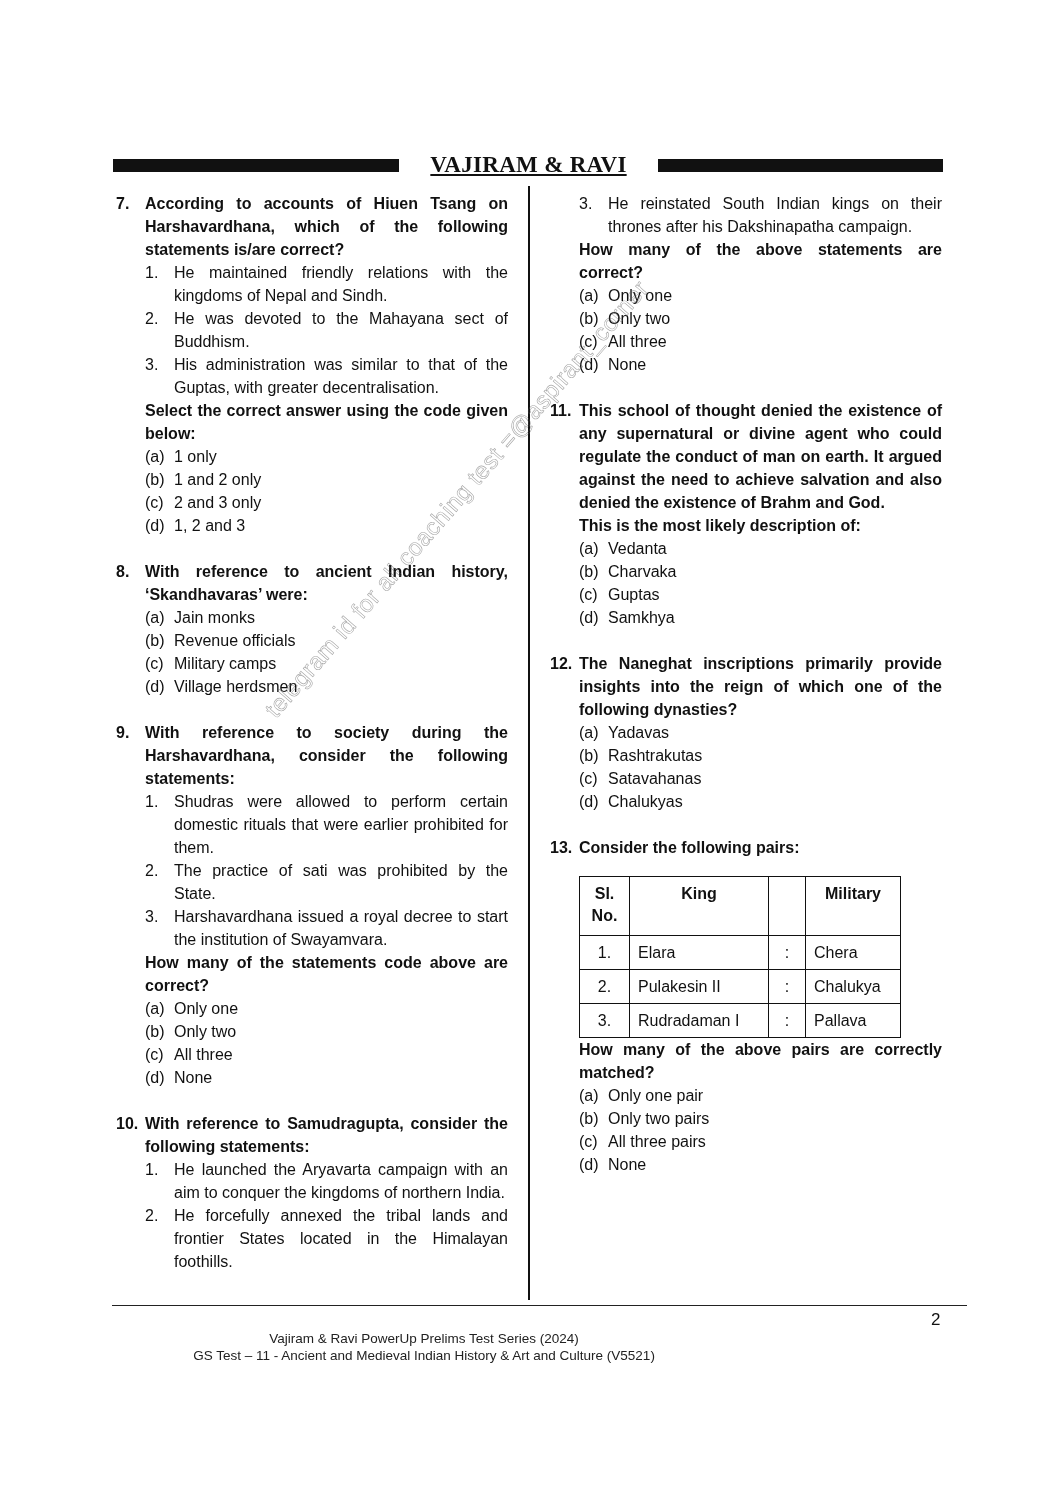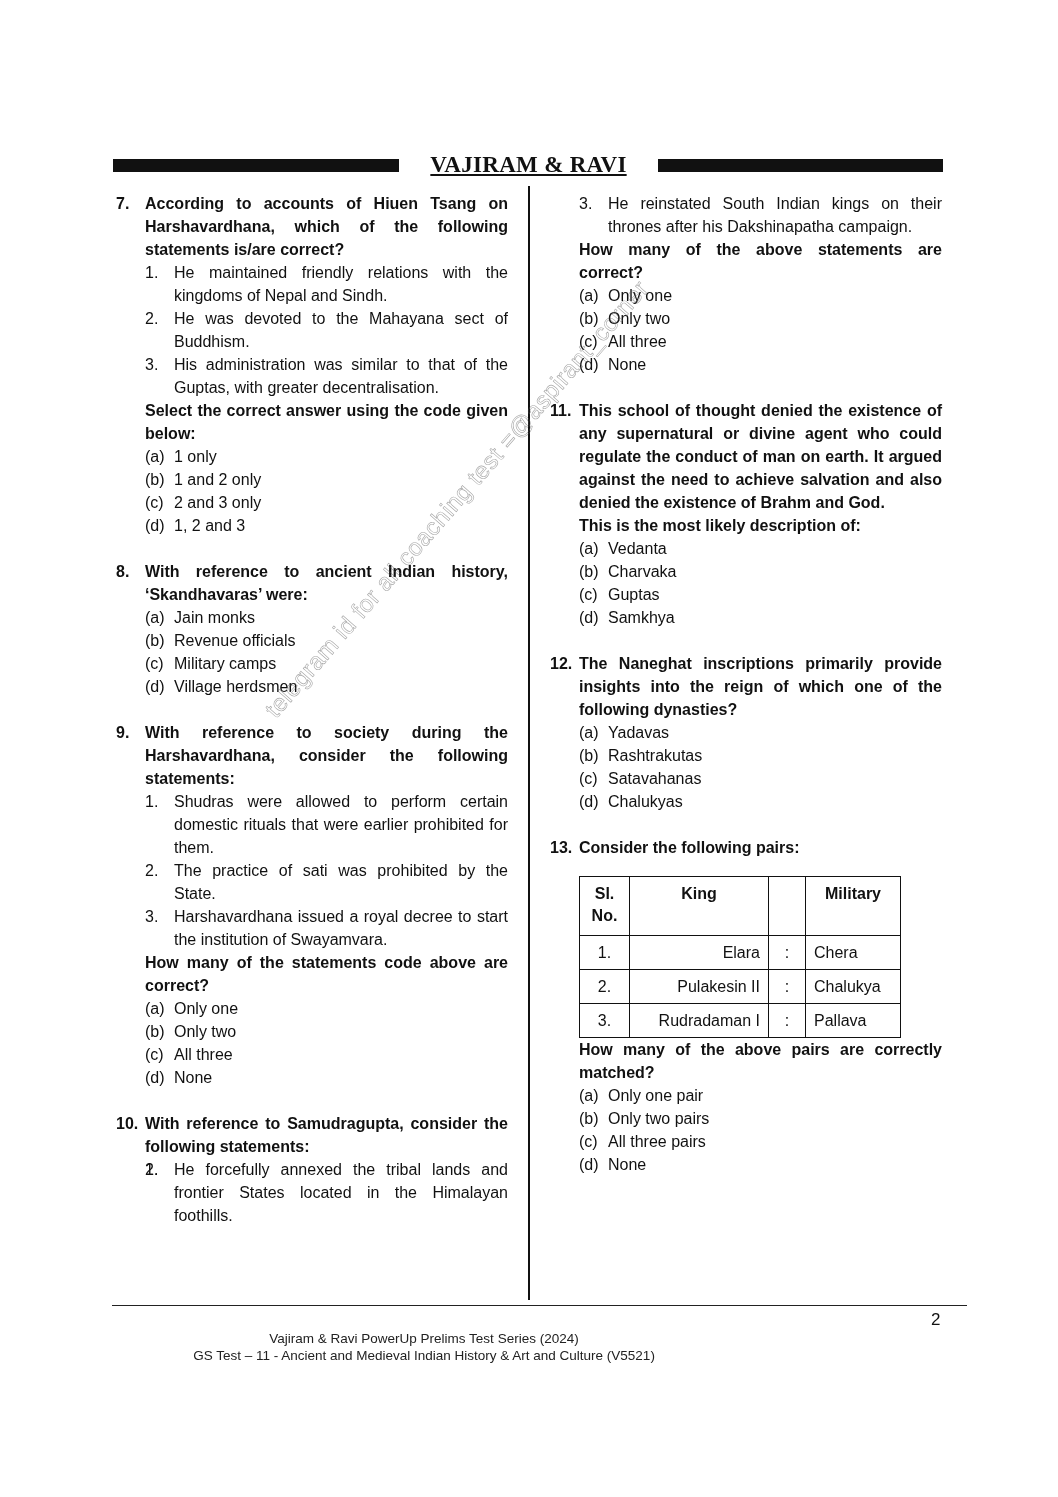--- a/index.html
+++ b/index.html
@@ -22,21 +22,21 @@
   .stmt { position: relative; padding-left: 29px; text-align: justify; }
   .stmt .sn { position: absolute; left: 0; top: 0; }
   .opt { position: relative; padding-left: 29px; }
   .opt .ol { position: absolute; left: 0; top: 0; }
   .gap { height: 23px; }
   table.pairs { border-collapse: collapse; margin: 17px 0 0 0; font-size: 16px; }
   table.pairs td, table.pairs th { border: 1.5px solid #111; padding: 6px 8px; vertical-align: top; line-height: 22px; }
   table.pairs th { font-weight: bold; height: 46px; }
   table.pairs td { height: 25px; vertical-align: middle; padding-top: 4px; padding-bottom: 4px; }
   .c-sl { width: 33px; text-align: center; }
-  .c-king { width: 122px; text-align: right; }
+  .c-king { width: 122px; text-align: left; }
   .c-sep { width: 20px; text-align: center; }
   .c-dyn { width: 78px; text-align: left; }
   th.c-king, th.c-dyn { text-align: center; }
   .footer-line { position: absolute; left: 112px; top: 1305px; width: 855px; height: 1px; background: #222; }
   .page-num { position: absolute; left: 931px; top: 1310px; font-size: 17px; }
   .footer { position: absolute; left: 0; width: 848px; top: 1330px; text-align: center;
             font-family: "Liberation Sans Narrow", "Liberation Sans", sans-serif; font-size: 13.5px; line-height: 17px; color: #222; }
   .watermark { position: absolute; left: 270px; top: 700px; transform-origin: left center;
                transform: rotate(-49deg); font-size: 24px; color: rgba(0,0,0,0.0);
                -webkit-text-stroke: 0.6px rgba(90,90,90,0.55); white-space: nowrap; letter-spacing: 0.5px;
@@ -89,21 +89,21 @@
     <div class="opt"><span class="ol">(a)</span><span>Only one</span></div>
     <div class="opt"><span class="ol">(b)</span><span>Only two</span></div>
     <div class="opt"><span class="ol">(c)</span><span>All three</span></div>
     <div class="opt"><span class="ol">(d)</span><span>None</span></div>
   </div>
   <div class="gap"></div>
 
   <div class="q">
     <span class="num">10.</span>
     <p class="stem">With reference to Samudragupta, consider the following statements:</p>
-    <div class="stmt"><span class="sn">1.</span></div>
+    <div class="stmt"><span class="sn">1.</span><span>He launched the Aryavarta campaign with an aim to conquer the kingdoms of northern India.</span></div>
     <div class="stmt"><span class="sn">2.</span><span>He forcefully annexed the tribal lands and frontier States located in the Himalayan foothills.</span></div>
   </div>
 </div>
 
 <div class="col right">
 
   <div class="q">
     <div class="stmt"><span class="sn">3.</span><span>He reinstated South Indian kings on their thrones after his Dakshinapatha campaign.</span></div>
     <p class="stem">How many of the above statements are correct?</p>
     <div class="opt"><span class="ol">(a)</span><span>Only one</span></div>

